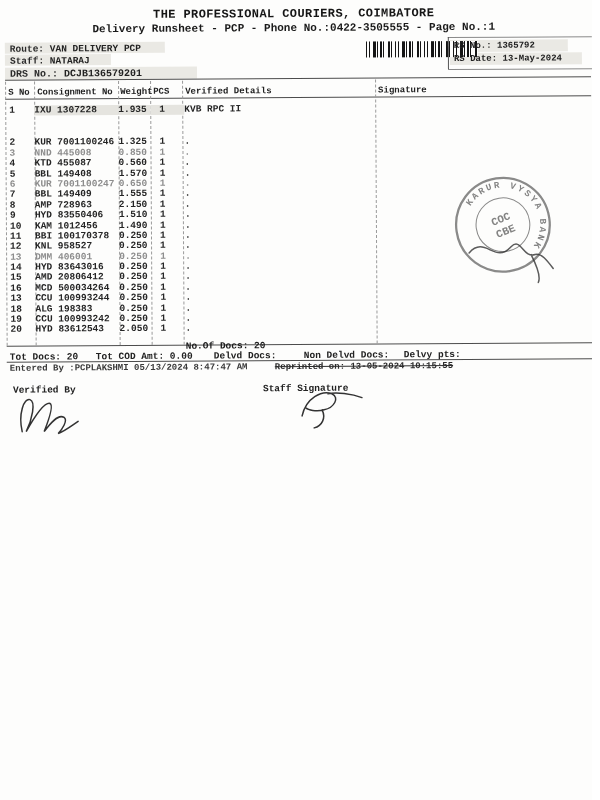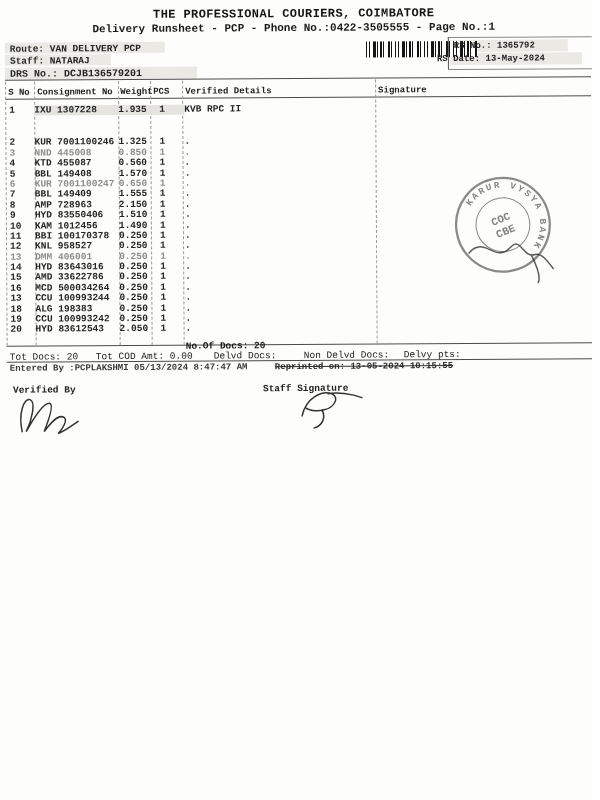--- a/index.html
+++ b/index.html
@@ -34,21 +34,21 @@
   .c-consign   { width:84px; }
   .c-weight    { width:32px; }
   .c-pcs       { width:34px; padding-left:9px; box-sizing:border-box; }
   .c-consignee { flex:1; }
   .trow:first-child .c-consign,
   .trow:first-child .c-weight,
   .trow:first-child .c-pcs { background:#e5e4df; }
 
   .nodocs { left:186px; top:340px; font-size:9.5px; font-weight:bold; }
 
-  .totals span { position:absolute; top:350px; font-size:9.5px; font-weight:normal; color:#222;text-align:center; }
+  .totals span { position:absolute; top:350px; font-size:9.5px; font-weight:bold; color:#222;text-align:center; }
   .entered { top:362px; font-size:9px; font-weight:bold; color:#3a3a3a; }
   .reprinted { text-decoration:line-through; color:#2c2c2c; }
 
   .siglabel { font-size:9.5px; font-weight:bold; color:#222; }
 
   .barcode {
     position:absolute; left:368px; top:42px; width:112px; height:16px;
     background:repeating-linear-gradient(90deg,
       #151515 0 1.5px, #fdfdfc 1.5px 3px,
       #151515 3px 4px, #fdfdfc 4px 7.5px,
@@ -88,21 +88,21 @@
       <span class="lab">DRS No.:</span>
       <span>DCJB136579201</span>
     </div>
 
     <div class="barcode"></div>
 
     <div class="abs meta" style="left:456px;top:42px;font-size:9px">
       <span>RS No.:</span>
       <span>1365792</span>
     </div>
-    <div class="abs meta" style="left:439px;top:55px;font-size:9px">
+    <div class="abs meta" style="left:456px;top:55px;font-size:9px">
       <span>RS Date:</span>
       <span>13-May-2024</span>
     </div>
 
     <div class="hline light" style="left:450px;top:38px;width:144px"></div>
     <div class="vsolid" style="left:450px;top:38px;height:32px"></div>
     <div class="hline light" style="left:450px;top:70px;width:144px"></div>
 
     <div class="hline" style="left:7px;top:78px;width:586px"></div>
     <div class="hline" style="left:7px;top:97px;width:586px"></div>
@@ -219,21 +219,21 @@
         </div>
         <div class="trow">
           <span class="c-sno">14</span>
           <span class="c-consign">HYD 83643016</span>
           <span class="c-weight">0.250</span>
           <span class="c-pcs">1</span>
           <span class="c-consignee">.</span>
         </div>
         <div class="trow">
           <span class="c-sno">15</span>
-          <span class="c-consign">AMD 33622786</span>
+          <span class="c-consign">AMD 20806412</span>
           <span class="c-weight">0.250</span>
           <span class="c-pcs">1</span>
           <span class="c-consignee">.</span>
         </div>
         <div class="trow">
           <span class="c-sno">16</span>
           <span class="c-consign">MCD 500034264</span>
           <span class="c-weight">0.250</span>
           <span class="c-pcs">1</span>
           <span class="c-consignee">.</span>

